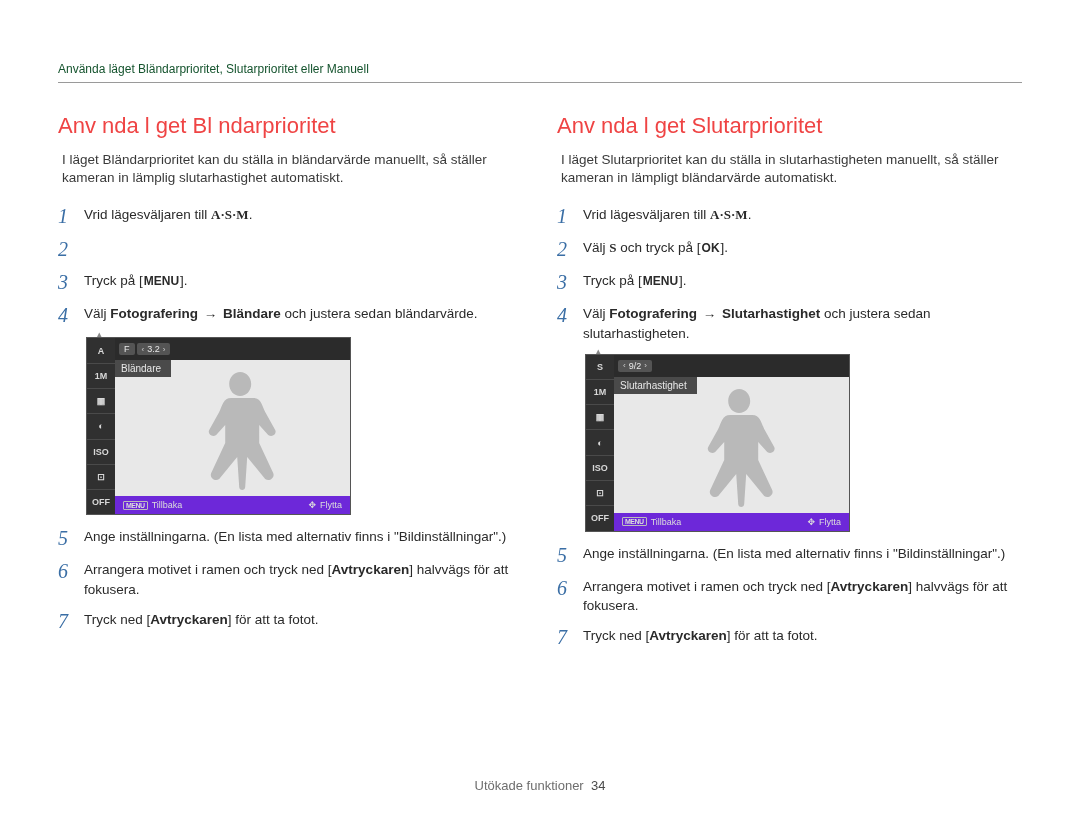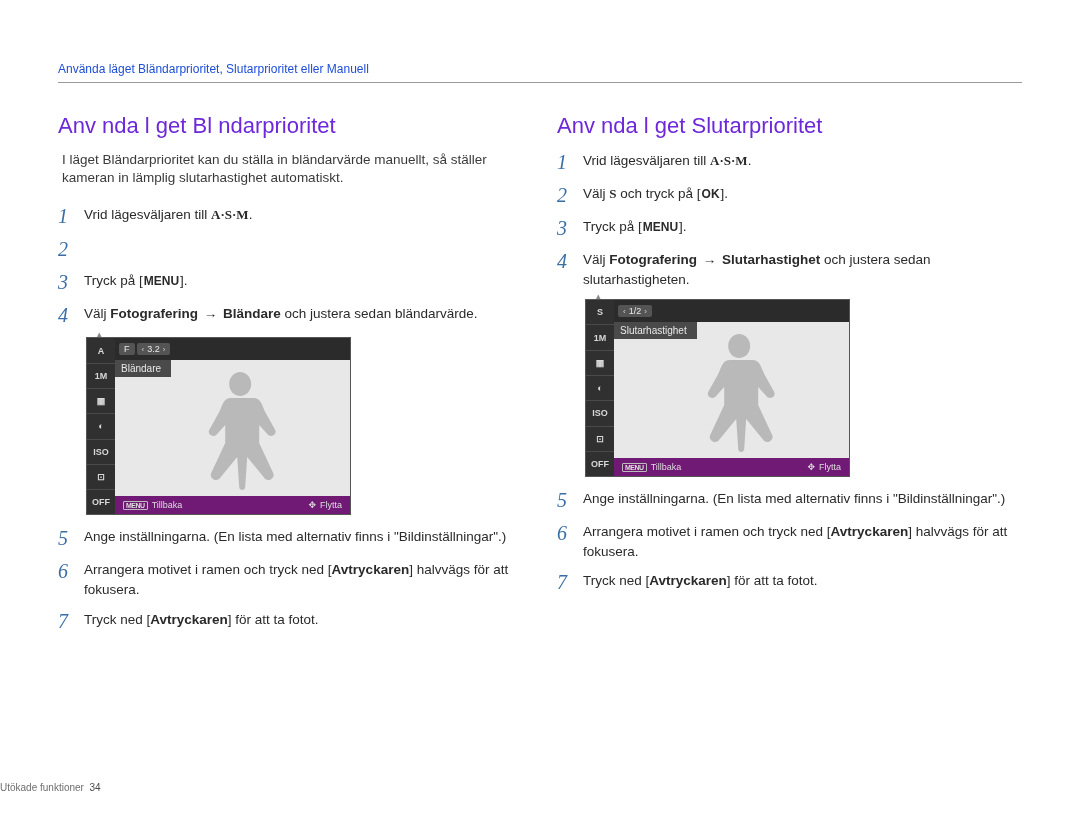--- a/index.html
+++ b/index.html
@@ -9,37 +9,37 @@
     width: 1080px;
     height: 815px;
     position: relative;
     color: #222;
   }
   .page {
     padding: 62px 58px 0 58px;
   }
   .topline {
     font-size: 12px;
-    color: #1d4ed8;
+    color: #14532d;
     padding-bottom: 6px;
     border-bottom: 1px solid #9a9a9a;
     margin-bottom: 30px;
   }
   .columns {
     display: flex;
     gap: 34px;
   }
   .col {
     flex: 1;
     min-width: 0;
   }
   h2.section {
     font-size: 22px;
     font-weight: 400;
-    color: #6d28d9;
+    color: #ef4444;
     margin-bottom: 12px;
   }
   .intro {
     font-size: 13.5px;
     color: #3a3a3a;
     line-height: 1.35;
     margin-bottom: 18px;
     padding-left: 4px;
   }
   ol.steps { list-style: none; }
@@ -160,21 +160,21 @@
     position: absolute;
     left: 50%; bottom: 18px;
     transform: translateX(-42%);
     width: 90px; height: 130px;
   }
   .silhouette svg { width: 100%; height: 100%; }
   .lcd-bottom {
     position: absolute;
     left: 0; right: 0; bottom: 0;
     height: 18px;
-    background: #701a75;
+    background: #6d28d9;
     display: flex;
     align-items: center;
     justify-content: space-between;
     padding: 0 8px;
     font-size: 9px;
     color: #dcdcdc;
   }
   .lcd-bottom .lgrp, .lcd-bottom .rgrp {
     display: flex; align-items: center; gap: 4px;
   }
@@ -192,21 +192,22 @@
   .chev-up {
     position: absolute;
     top: -9px; left: 10px;
     font-size: 9px; color: #888;
   }
 
   .footer {
     position: absolute;
     left: 0; right: 0;
     bottom: 22px;
-    font-size: 10px;
+    text-align: center;
+    font-size: 13px;
     color: #6e6e6e;
     margin-top: 20px;
   }
   .footer .pg { color: #4a4a4a; }
   b { font-weight: 700; }
 </style>
 </head>
 <body>
 
 <div class="page">
@@ -296,20 +297,21 @@
           </li>
         <li>
             <span class="num">7</span>
             <span class="body"><span>Tryck ned [</span><b>Avtryckaren</b><span>] för att ta fotot.</span></span>
           </li>
       </ol>
     </div>
 
     <div class="col">
       <h2 class="section">Anv nda l get Slutarprioritet</h2>
+      <p class="intro">I läget Slutarprioritet kan du ställa in slutarhastigheten manuellt, så ställer kameran in lämpligt bländarvärde automatiskt.</p>
 
       <ol class="steps">
         <li>
           <span class="num">1</span>
           <span class="body">
             <span>Vrid lägesväljaren till </span><span class="glyph">A·S·M</span>.
           </span>
         </li>
         <li>
           <span class="num">2</span>
@@ -340,21 +342,21 @@
             <div class="cell">▦</div>
             <div class="cell">◐</div>
             <div class="cell">ISO</div>
             <div class="cell">⊡</div>
             <div class="cell">OFF</div>
           </div>
           <div class="lcd-main">
             <div class="lcd-top">
               <span class="chip">
                   <span class="caret">‹</span>
-                  <span>1/2</span>
+                  <span>9/2</span>
                   <span class="caret">›</span>
                 </span>
             </div>
             <div class="label-bar">Slutarhastighet</div>
             <div class="silhouette">
               <svg viewBox="0 0 90 130">
                   <path fill="#b9b9b9" d="M45 6c6 0 11 5 11 12s-5 12-11 12-11-5-11-12 5-12 11-12zM32 32h26c8 0 9 8 12 14l10 18c2 4-3 8-7 5l-9-10v18l14 30c2 5-4 9-8 6l-18-22-2 30c0 4-6 4-6 0l-2-30-18 22c-4 3-10-1-8-6l14-30V59l-9 10c-4 3-9-1-7-5l10-18c3-6 4-14 12-14z"></path>
                 </svg>
             </div>
             <div class="lcd-bottom">

